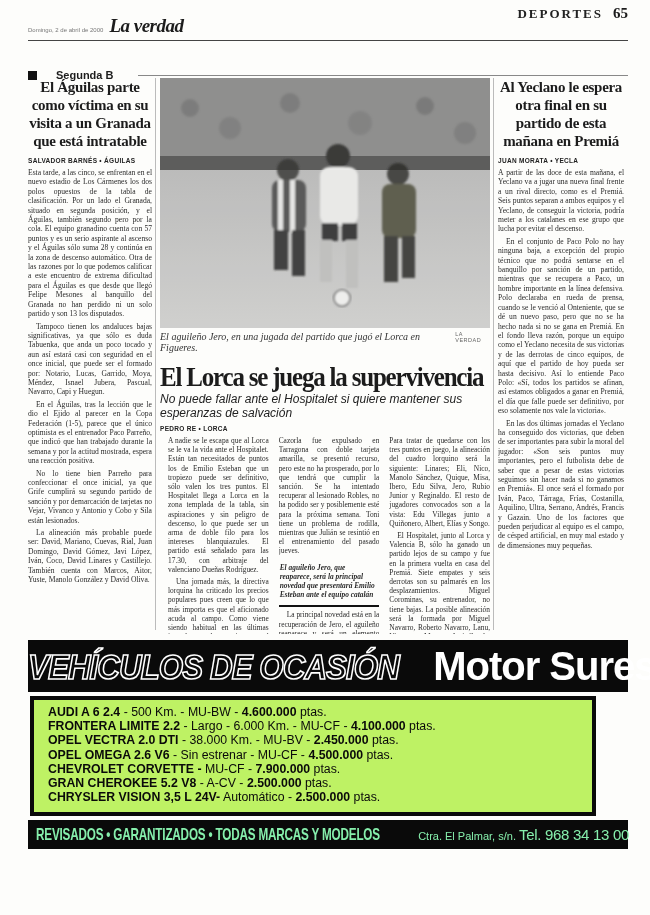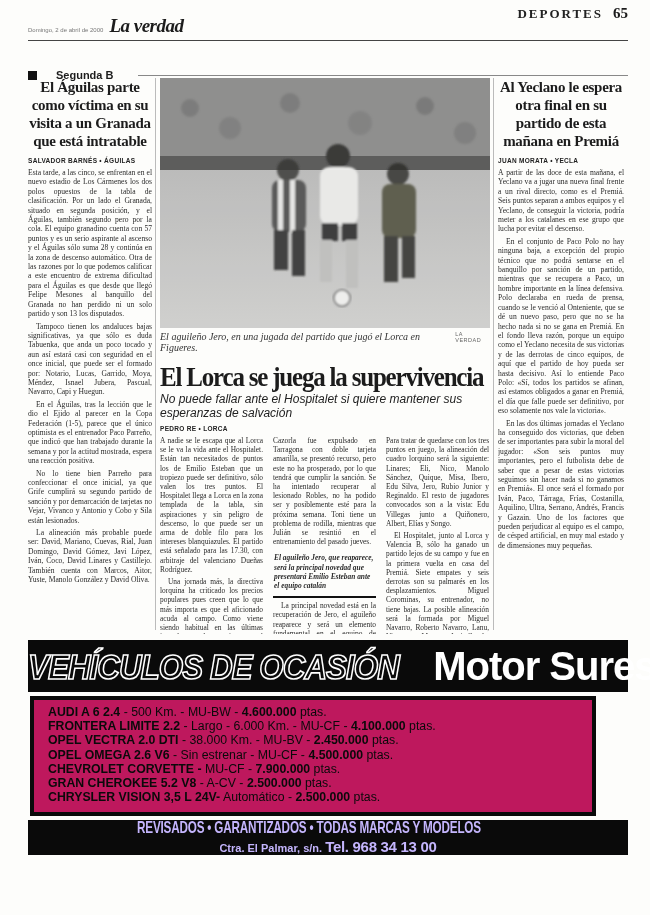--- a/index.html
+++ b/index.html
@@ -31,44 +31,44 @@
   
   .center{position:absolute;left:160px;top:78px;width:330px;height:556px;overflow:hidden;}
   .photo{position:relative;width:330px;height:250px;background:#9b9b9b;overflow:hidden;}
   .cap-row{display:flex;justify-content:space-between;margin-top:3px;}
   .cap{font-style:italic;font-size:10px;color:#333;}
   .credit{font-family:"Liberation Sans",sans-serif;font-size:5.5px;color:#666;letter-spacing:.5px;}
   .main-head{font-weight:bold;font-size:25px;line-height:27px;letter-spacing:-1.2px;
              margin:8px 0 2px 0;white-space:nowrap;transform:scale(1,1.12);transform-origin:left top;}
   .subhead{font-family:"Liberation Sans",sans-serif;font-style:italic;font-size:12px;
            color:#222;margin:4px 0 5px 0;}
-  .main-cols{display:flex;gap:10px;margin-top:2px;height:258px;overflow:hidden;}
+  .main-cols{display:flex;gap:10px;margin-top:2px;height:258px;overflow:hidden;margin-left:8px;}
   .mcol{width:103px;overflow:hidden;}
   .mcol p{font-size:7.4px;line-height:9.2px;text-align:justify;margin:0 0 3px 0;text-indent:8px;color:#2a2a2a;}
   .mcol .first{text-indent:0;}
   .pullquote{border-bottom:2px solid #111;padding:4px 1px 6px 1px;margin:3px 0 4px 0;
              font-weight:bold;font-style:italic;font-size:8.6px;line-height:11px;color:#111;text-indent:0 !important;text-align:left !important;}
   
   .ad{position:absolute;left:28px;top:640px;width:600px;height:210px;font-family:"Liberation Sans",sans-serif;}
   .ad-top{position:absolute;left:0;top:0;width:600px;height:52px;background:#0a0a0a;
           display:flex;align-items:center;box-sizing:border-box;white-space:nowrap;}
   .ad-t1{font-size:34px;font-weight:bold;font-style:italic;color:#0a0a0a;
          -webkit-text-stroke:1.6px #fff;letter-spacing:-1px;transform:scale(.92,1.05);transform-origin:left center;}
   .ad-t2{font-size:40px;font-weight:bold;color:#fff;letter-spacing:-1px;margin-left:2px;}
   .ad-box{position:absolute;left:2px;top:56px;width:566px;height:120px;border:4px solid #0a0a0a;
-          background:#be185d;padding:5px 0 0 14px;box-sizing:border-box;}
+          background:#bef264;padding:5px 0 0 14px;box-sizing:border-box;}
   .ad-row{font-size:12.3px;line-height:14.2px;color:#0a0a0a;white-space:nowrap;}
   .ad-row .model{font-weight:bold;}
   .ad-row .det{font-weight:normal;}
   .ad-row .price{font-weight:bold;}
   .ad-row .suffix{font-weight:normal;}
-  .ad-bot{position:absolute;left:0;top:180px;width:600px;height:35px;background:#0a0a0a;color:#c4b5fd;
-          display:flex;align-items:center;justify-content:space-between;padding:0 8px;box-sizing:border-box;white-space:nowrap;flex-direction:column;}
+  .ad-bot{position:absolute;left:0;top:180px;width:600px;height:29px;background:#0a0a0a;color:#86efac;
+          display:flex;align-items:center;justify-content:space-between;padding:0 8px;box-sizing:border-box;white-space:nowrap;}
   .ad-b1{font-size:13px;font-weight:bold;transform:scale(.9,1.25);transform-origin:left center;letter-spacing:-.2px;}
-  .ad-b2{font-size:11px;font-weight:bold;text-align:center;}
+  .ad-b2{font-size:11px;font-weight:normal;text-align:center;}
   .ad-b2 .tel{font-size:15px;letter-spacing:-.3px;}
 </style>
 </head>
 <body>
 
 <div class="page">
 
   <div class="hdr">
     <div class="hdr-left">
       <span class="hdr-date">Domingo, 2 de abril de 2000</span>

